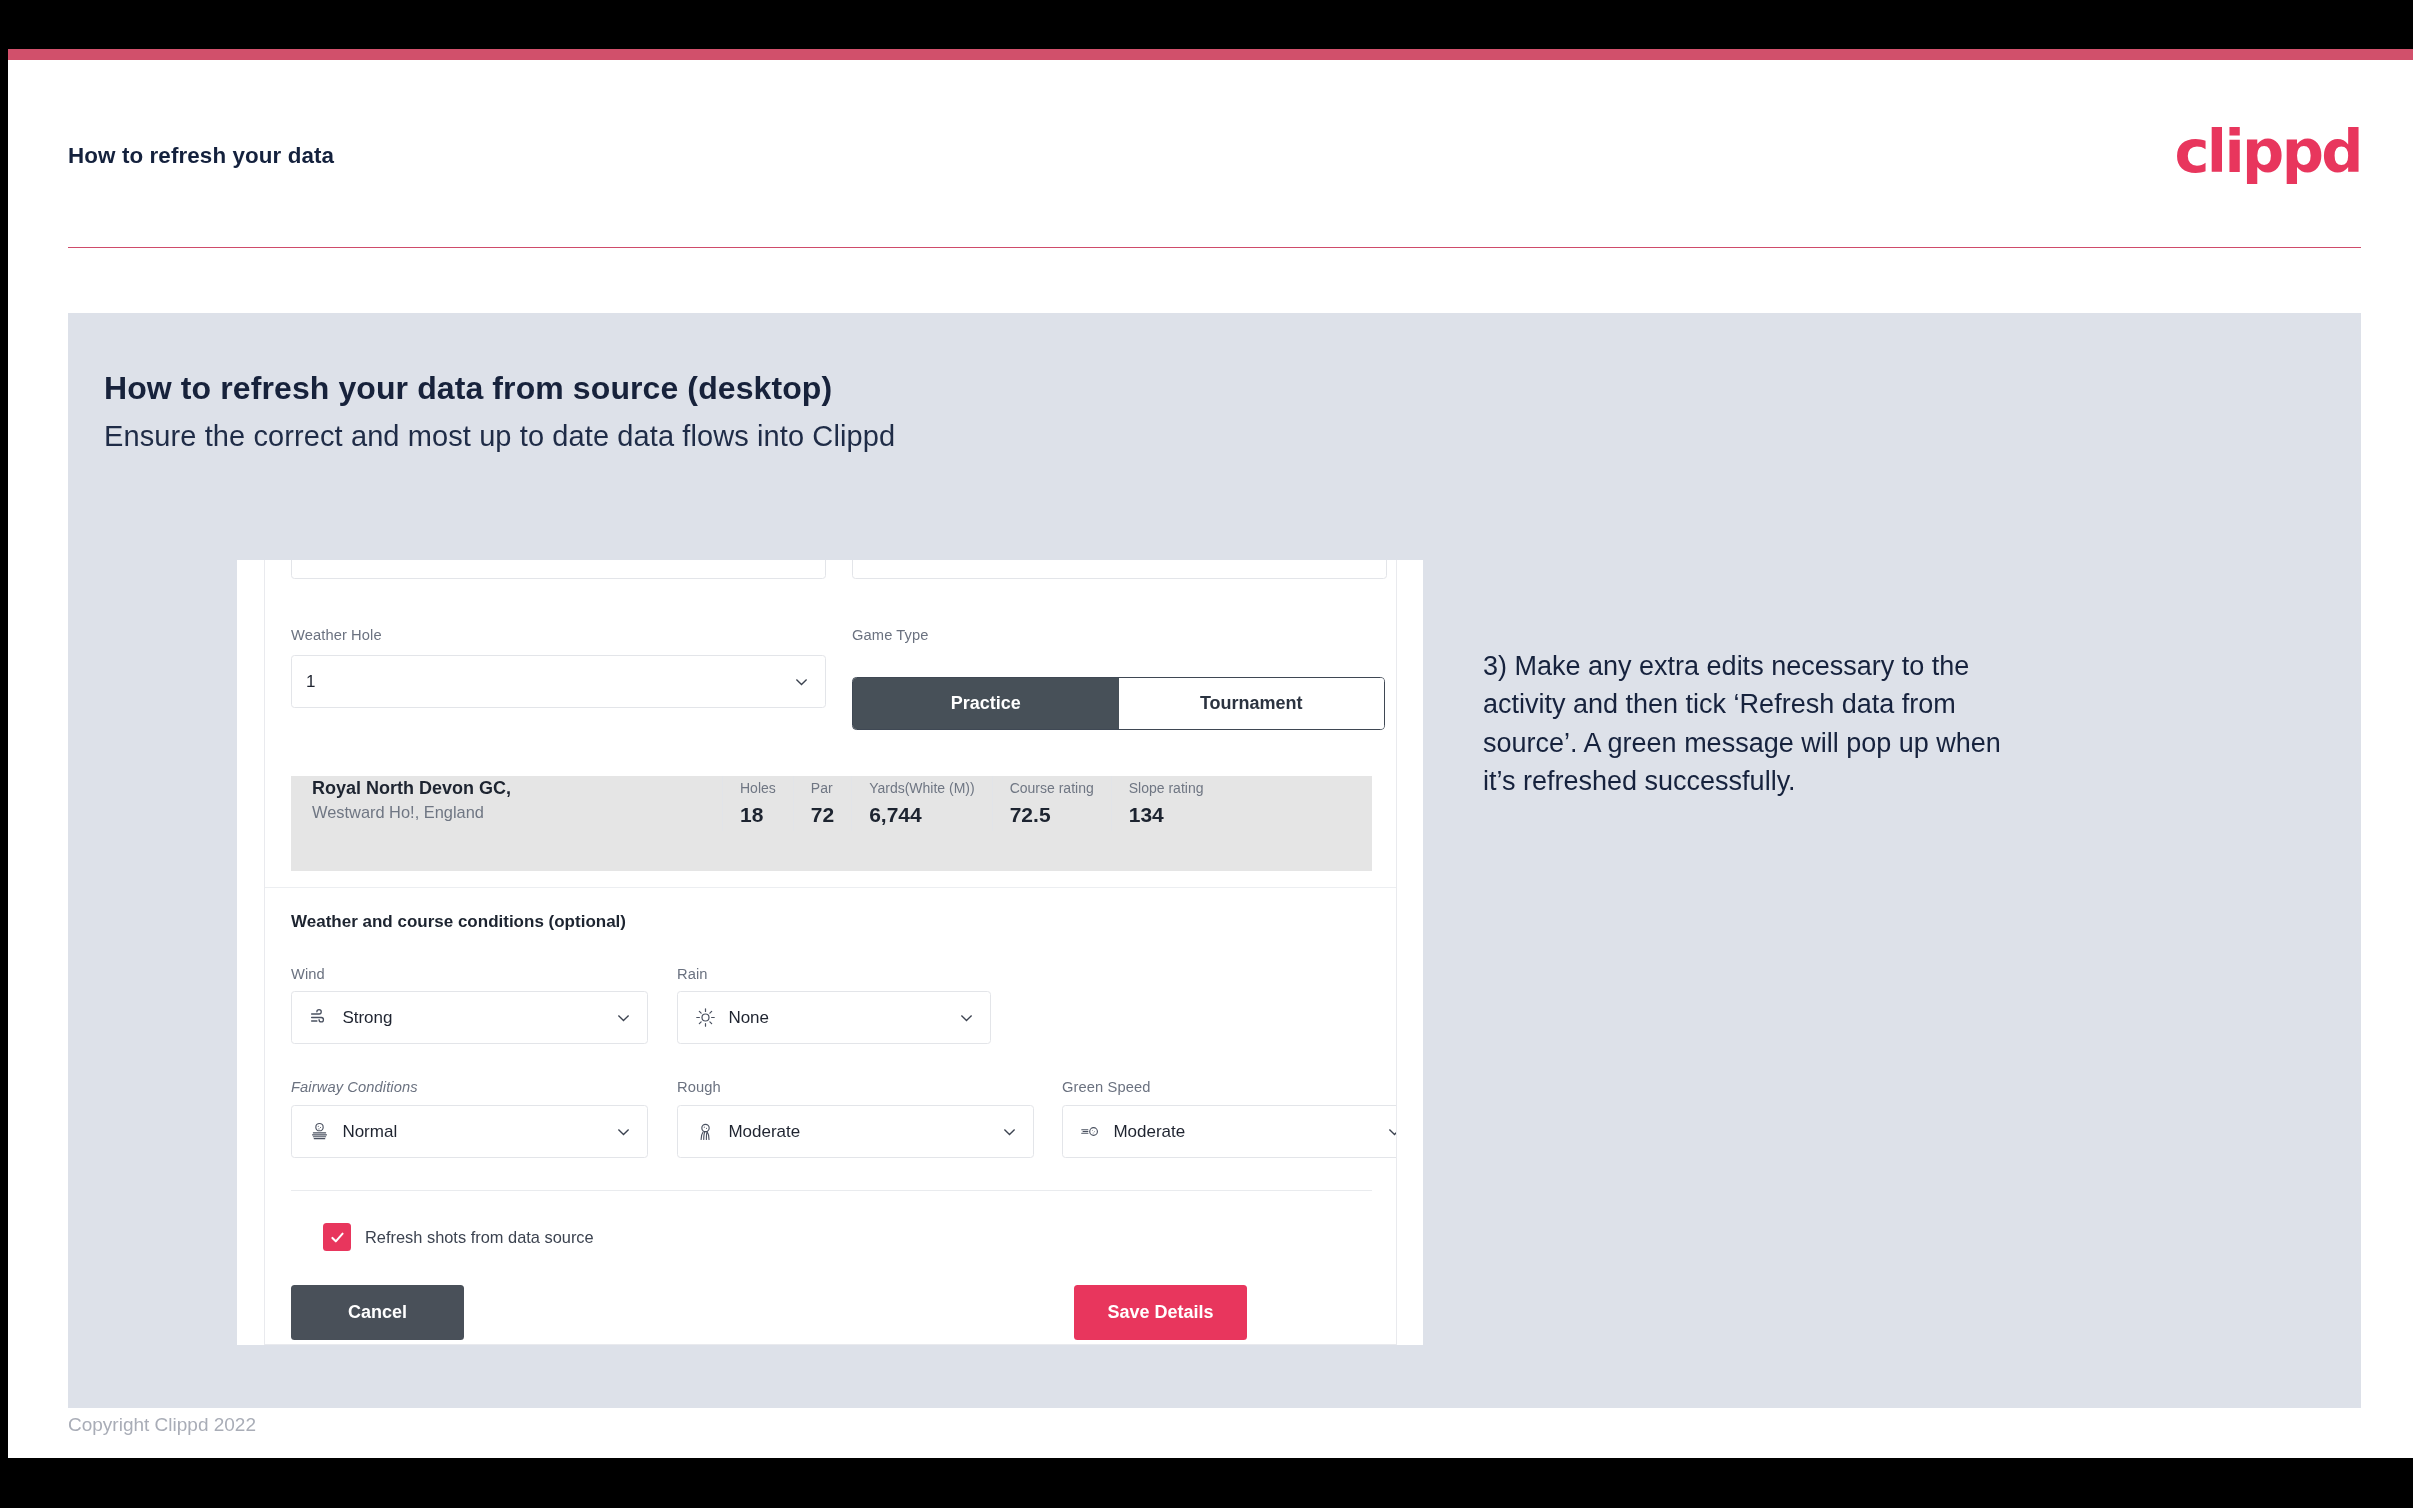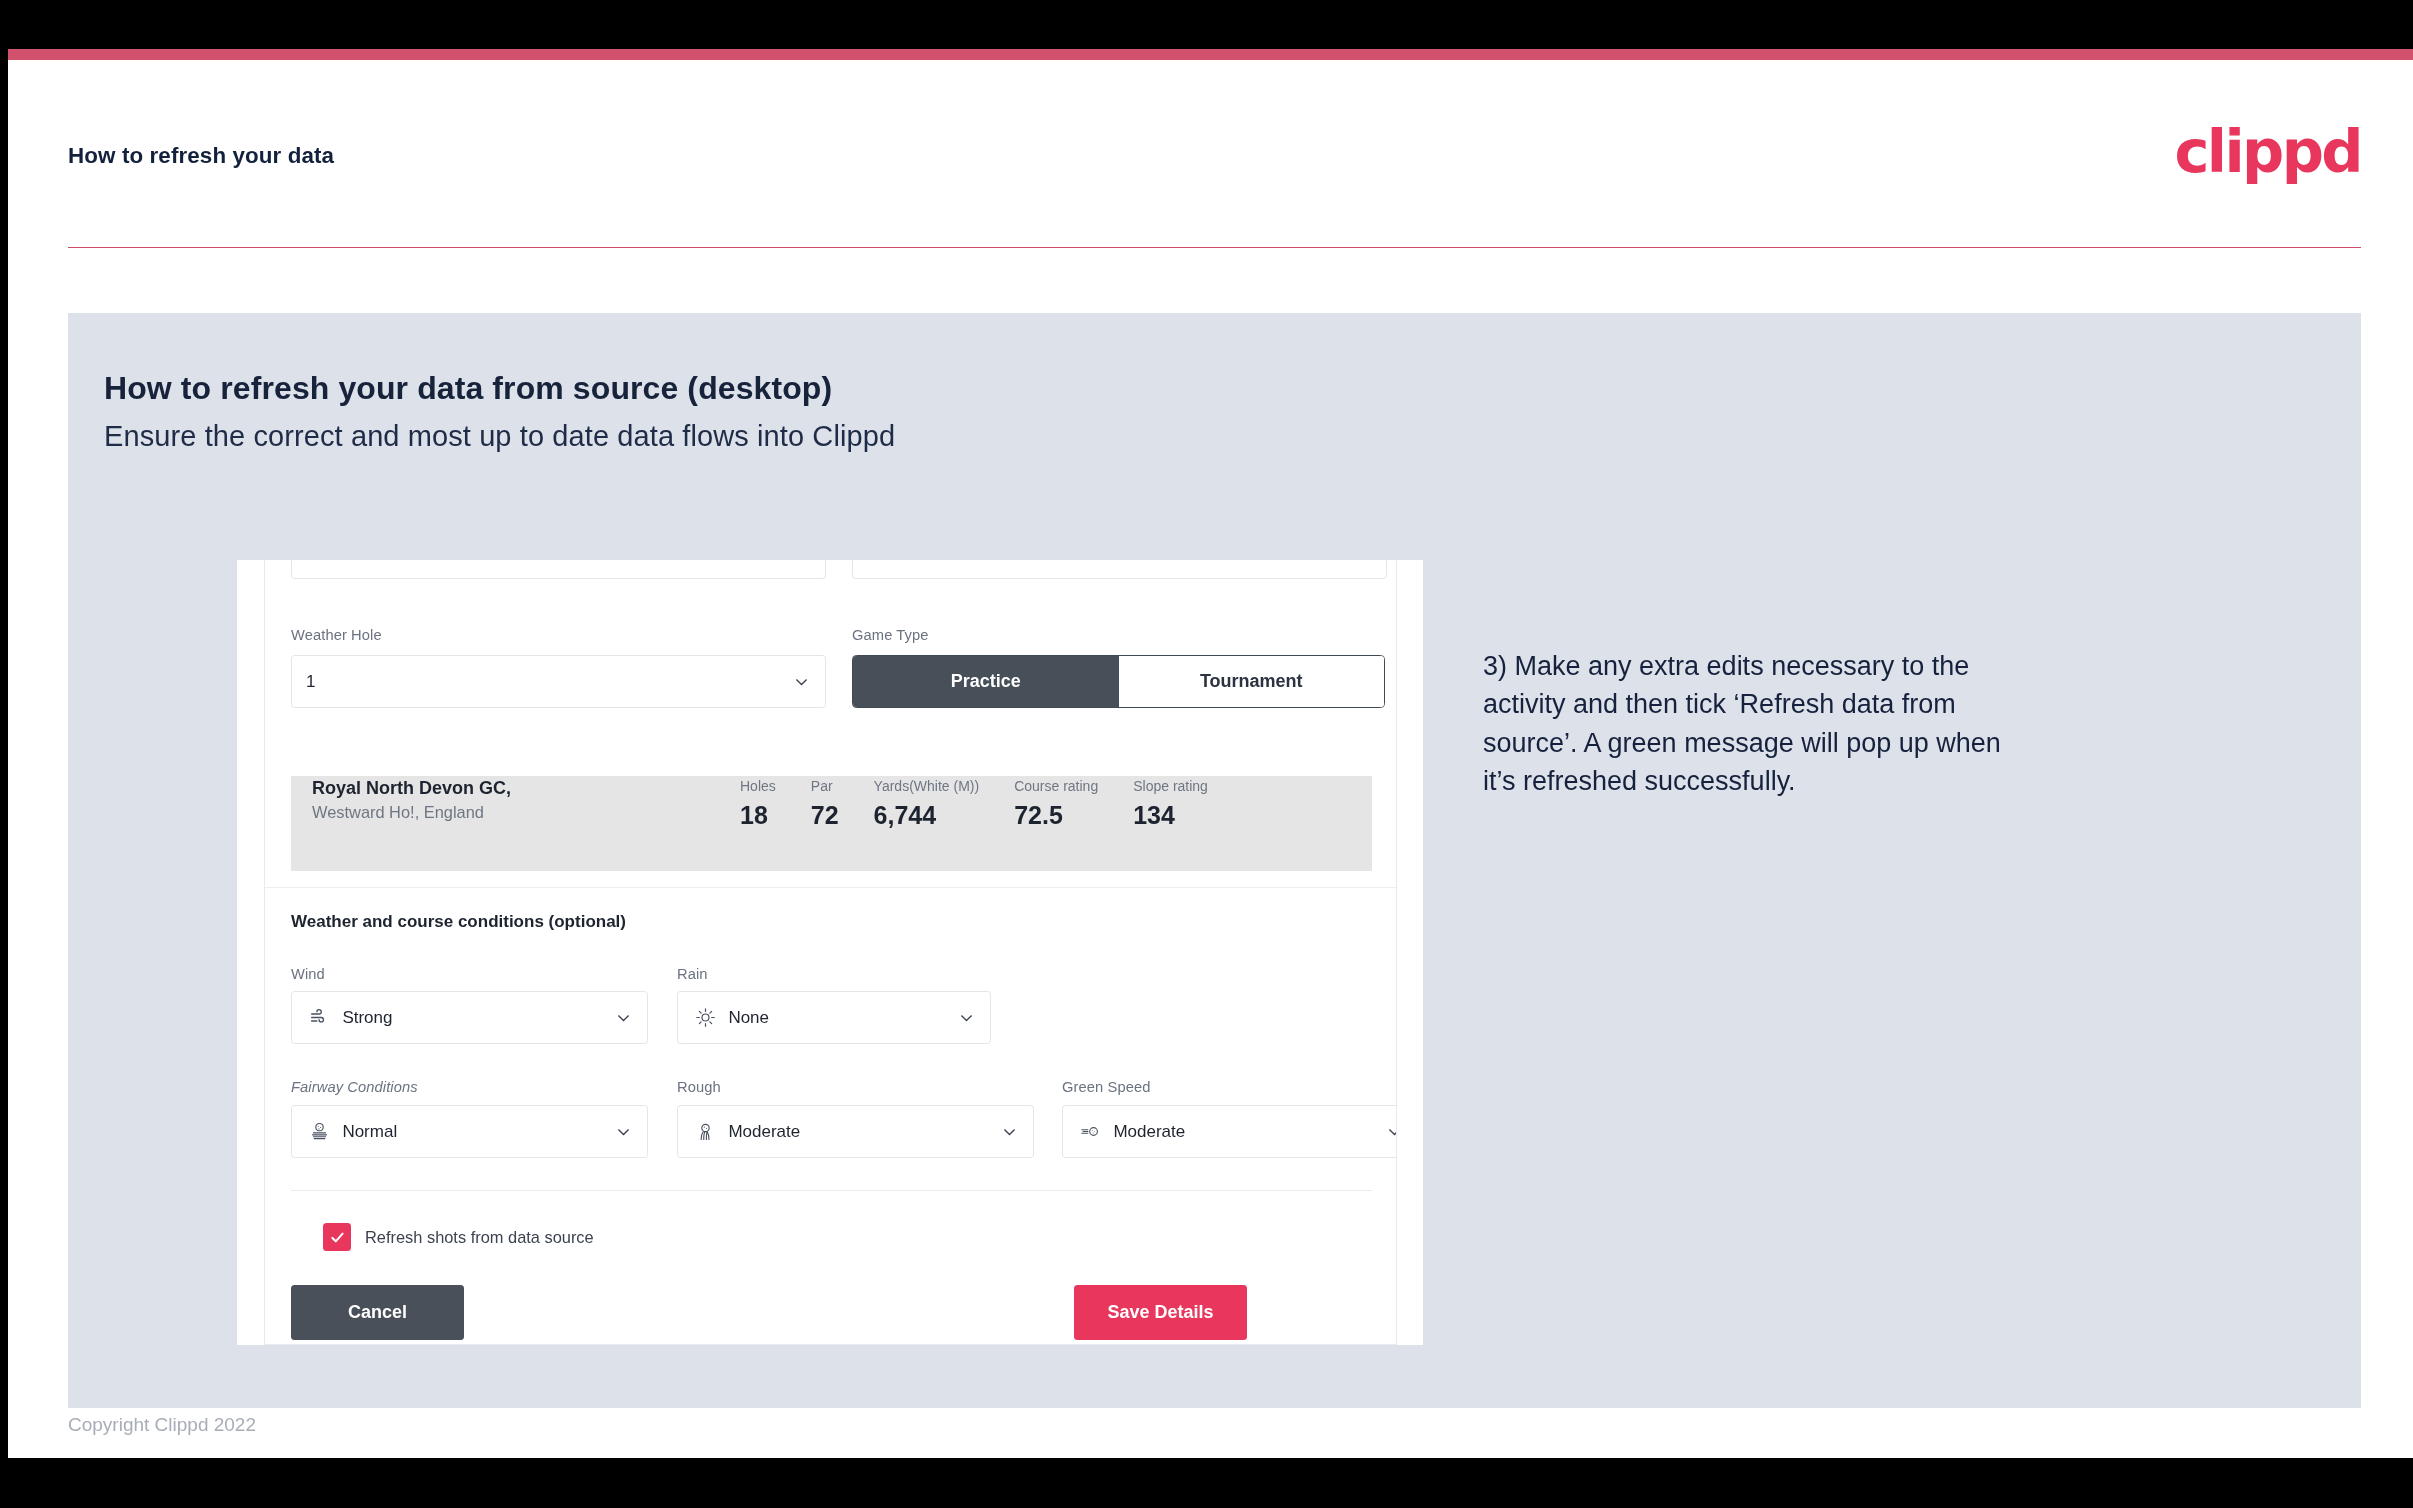--- a/index.html
+++ b/index.html
@@ -146,20 +146,21 @@
     flex: none;
   }
   
   .seg {
     position: absolute;
     display: flex;
     height: 53px;
     border: 0.9px solid #3f4854;
     border-radius: 4.3px;
     overflow: hidden;
+    margin-top: 22px;
   }
   .seg .opt {
     flex: 1 1 50%;
     display: flex; align-items: center; justify-content: center;
     font-size: 18px;
     font-weight: 600;
   }
   .seg .opt.on { background: #475058; color: #ffffff; }
   .seg .opt.off { background: #ffffff; color: #2b3340; }
   
@@ -184,21 +185,21 @@
   }
   .stat {
     flex: none;
     padding: 0 17px;
     border-left: 0.9px solid #e2e4e8;
     text-align: left;
     height: 55px;
     display: flex; flex-direction: column; justify-content: center;
   }
   .stat .k { font-size: 14px; color: #6f7683; margin-bottom: 7px; }
-  .stat .v { font-size: 25px; font-weight: 700; color: #1d2430; }
+  .stat .v { font-size: 21px; font-weight: 700; color: #1d2430; }
 
   .section-head {
     position: absolute;
     left: 26px; top: 352px;
     font-size: 17px; font-weight: 700; color: #1d2430;
   }
   .divider {
     position: absolute;
     left: 26px;
     width: 1081px; height: 0.9px;

